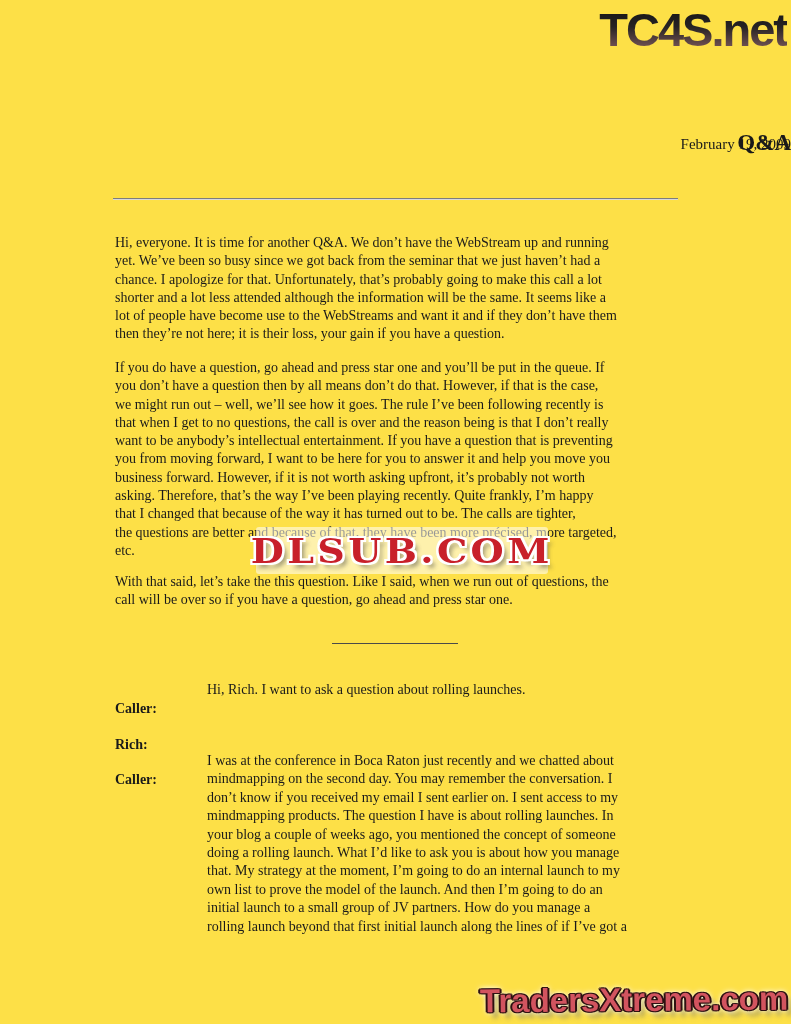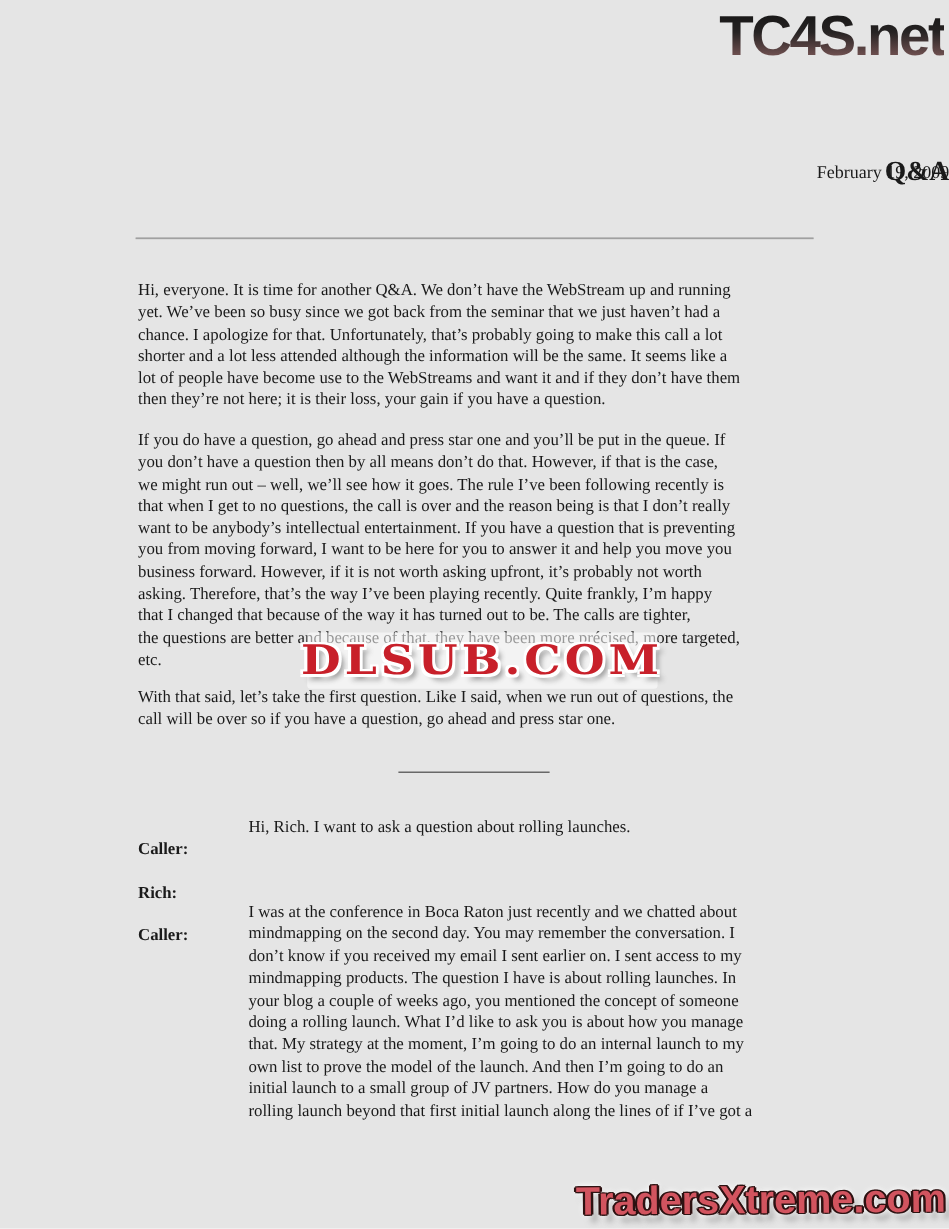--- a/index.html
+++ b/index.html
@@ -1,20 +1,20 @@
 <!DOCTYPE html>
 <html><head>
 <meta charset="utf-8">
 <style>
   html, body { margin: 0; padding: 0; background: #ffffff; }
   .page {
     position: relative;
     width: 791px;
     height: 1024px;
-    background: #e5e5e5;
+    background: #fde047;
     font-family: "Liberation Serif", serif;
     color: #1a1a1a;
     overflow: hidden;
   }
 
   
   .tc4s {
     position: absolute;
     top: 2px;
     right: 4px;
@@ -174,21 +174,21 @@
 we might run out – well, we’ll see how it goes. The rule I’ve been following recently is
 that when I get to no questions, the call is over and the reason being is that I don’t really
 want to be anybody’s intellectual entertainment. If you have a question that is preventing
 you from moving forward, I want to be here for you to answer it and help you move you
 business forward. However, if it is not worth asking upfront, it’s probably not worth
 asking. Therefore, that’s the way I’ve been playing recently. Quite frankly, I’m happy
 that I changed that because of the way it has turned out to be. The calls are tighter,
 the questions are better and because of that, they have been more précised, more targeted,
 etc.</div>
 
-  <div class="para para-3">With that said, let’s take the first question. Like I said, when we run out of questions, the
+  <div class="para para-3">With that said, let’s take the this question. Like I said, when we run out of questions, the
 call will be over so if you have a question, go ahead and press star one.</div>
 
   <div class="dlsub">
     <span>DLSUB.COM</span>
   </div>
 
   <div class="divider"></div>
 
   <div class="dlg-label row-1">Caller:</div>
   <div class="dlg-text row-1">Hi, Rich. I want to ask a question about rolling launches.</div>

